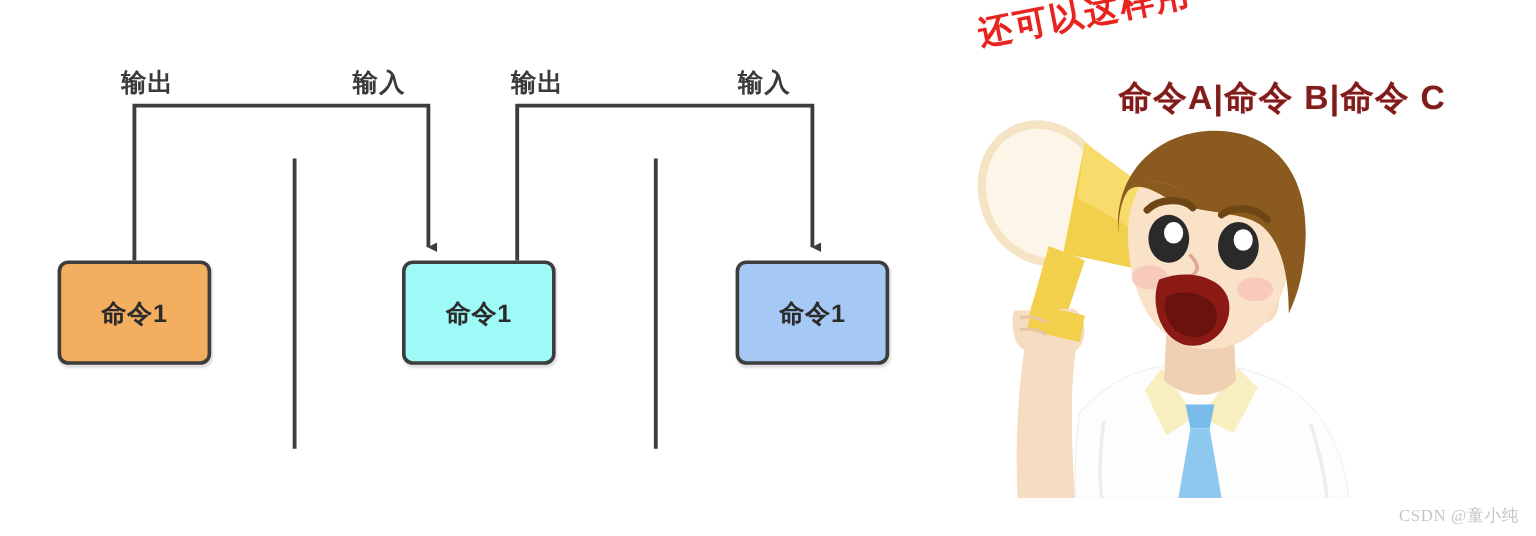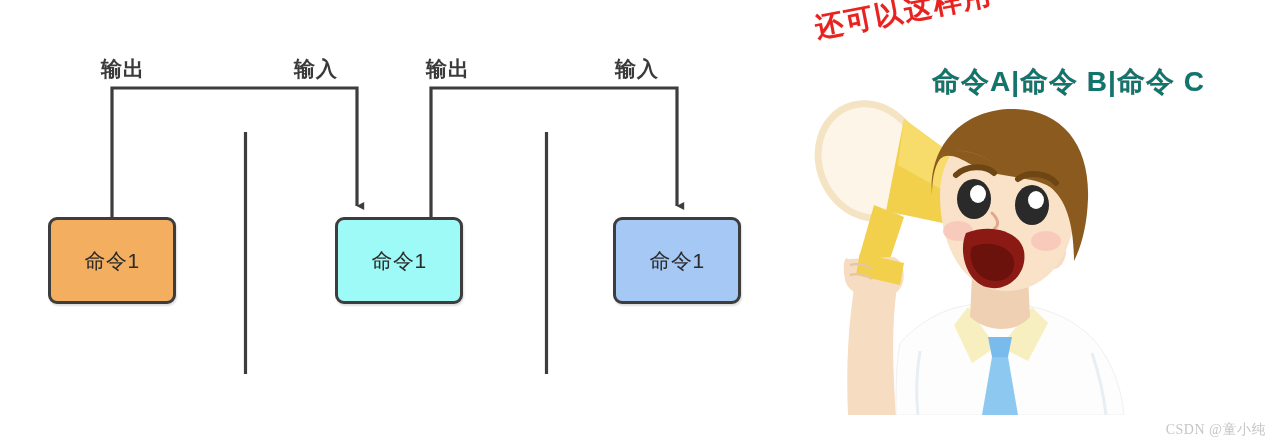--- a/index.html
+++ b/index.html
@@ -34,21 +34,21 @@
   
   .cmd-box {
     position: absolute;
     box-sizing: border-box;
     border: 3px solid #3d3d3d;
     border-radius: 9px;
     display: flex;
     align-items: center;
     justify-content: center;
     color: #2b2b2b;
-    font-weight: normal;
+    font-weight: bold;
     font-size: 21px;
     letter-spacing: 0.5px;
     box-shadow: 1px 2px 2px rgba(0,0,0,0.13);
   }
   #cmd-box-1 { left: 48px;  top: 217px; width: 128px; height: 87px; background: #F3AE5F; }
   #cmd-box-2 { left: 335px; top: 217px; width: 128px; height: 87px; background: #9DFAF7; }
   #cmd-box-3 { left: 613px; top: 217px; width: 128px; height: 87px; background: #A5C8F5; }
 
   
   .io-label {
@@ -76,21 +76,21 @@
     font-size: 28px;
     font-weight: bold;
     white-space: nowrap;
     letter-spacing: 2px;
     text-shadow: 0 0 1px rgba(232,35,31,0.35);
   }
   #red-note-line2 {
     position: absolute;
     left: 932px;
     top: 63px;
-    color: #0f766e;
+    color: #7f1d1d;
     font-size: 28px;
     font-weight: bold;
     white-space: nowrap;
     letter-spacing: 1px;
     text-shadow: 0 0 1px rgba(232,35,31,0.35);
   }
 
   
   #illustration {
     position: absolute;

